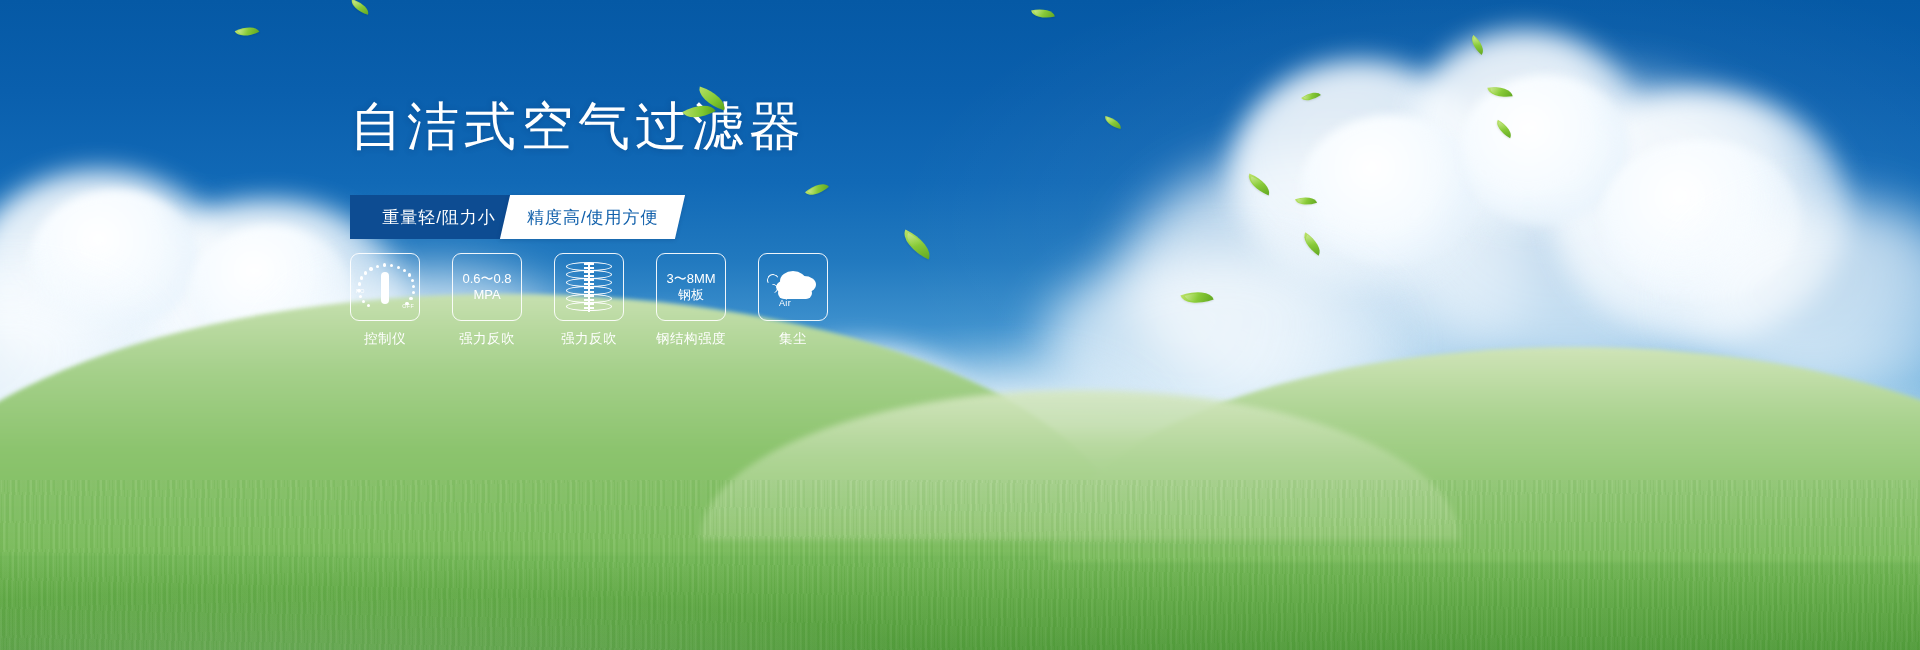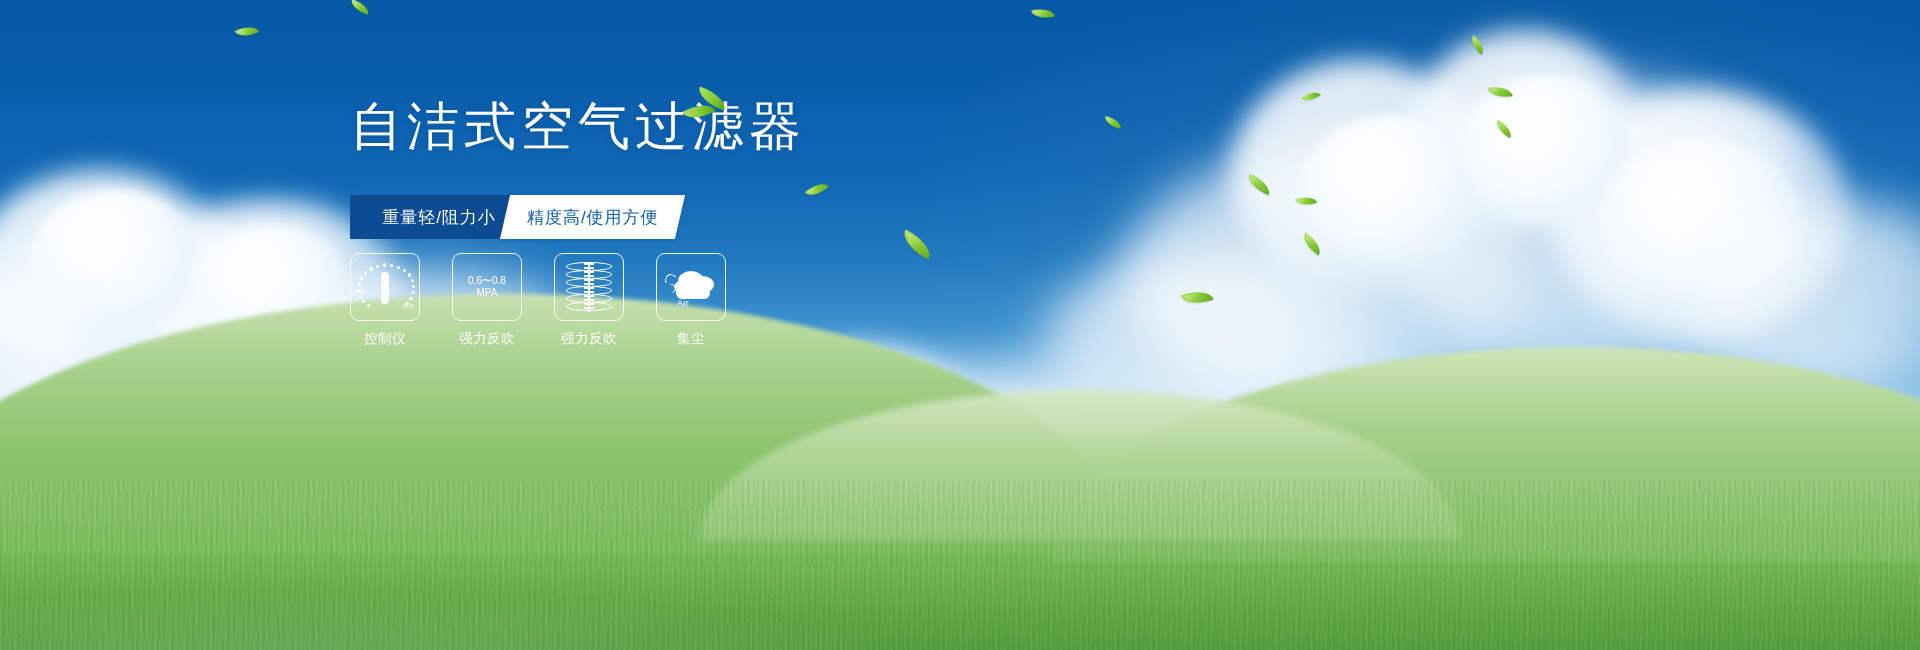--- a/index.html
+++ b/index.html
@@ -145,21 +145,21 @@
 
   
   #features { display:flex; gap:32px; margin-top:32px; }
   .feature { width:70px; display:flex; flex-direction:column; align-items:center; }
   .fbox {
     width:70px; height:68px; border:1.6px solid rgba(255,255,255,.92);
     border-radius:9px; display:flex; flex-direction:column;
     align-items:center; justify-content:center; position:relative;
   }
   .flabel { margin-top:9px; color:#ffffff; font-size:13.5px; white-space:nowrap; letter-spacing:.5px; }
-  .ftext { color:#ffffff; font-size:10px; line-height:1.25; text-align:left; white-space:nowrap; }
+  .ftext { color:#ffffff; font-size:13px; line-height:1.25; text-align:left; white-space:nowrap; }
 
   
   .gauge { position:relative; width:56px; height:48px; }
   .gauge .dot { position:absolute; width:3.4px; height:3.4px; border-radius:50%; background:#fff; }
   .gauge .needle {
     position:absolute; left:50%; top:9px; margin-left:-4px;
     width:8px; height:32px; background:#fff; border-radius:4px;
   }
   .gauge .tl, .gauge .tr { position:absolute; font-size:5.4px; color:#fff; letter-spacing:.3px; }
   .gauge .tl { left:-1px; bottom:17px; }
@@ -352,20 +352,27 @@
             <div class="ring" style="top:16px;"></div>
             <div class="ring" style="top:24px;"></div>
             <div class="ring" style="top:32px;"></div>
             <div class="ring" style="top:40px;"></div>
             <div class="stem"></div>
           </div>
         </div>
         <div class="flabel">强力反吹</div>
       </div>
 
+      <div class="feature">
+        <div class="fbox">
+          <div class="ftext">3〜8MM</div>
+          <div class="ftext">钢板</div>
+        </div>
+        <div class="flabel">钢结构强度</div>
+      </div>
 
       <div class="feature">
         <div class="fbox">
           <div class="dust">
             <div class="cl" style="left:14px; top:6px;  width:26px; height:20px;"></div>
             <div class="cl" style="left:26px; top:11px; width:24px; height:17px;"></div>
             <div class="cl" style="left:10px; top:15px; width:22px; height:14px;"></div>
             <div class="cl" style="left:12px; top:22px; width:34px; height:12px; border-radius:7px;"></div>
             <div class="sw" style="left:1px;  top:9px;  width:12px; height:12px; transform:rotate(15deg);"></div>
             <div class="sw" style="left:3px;  top:19px; width:9px;  height:9px;  transform:rotate(120deg);"></div>

